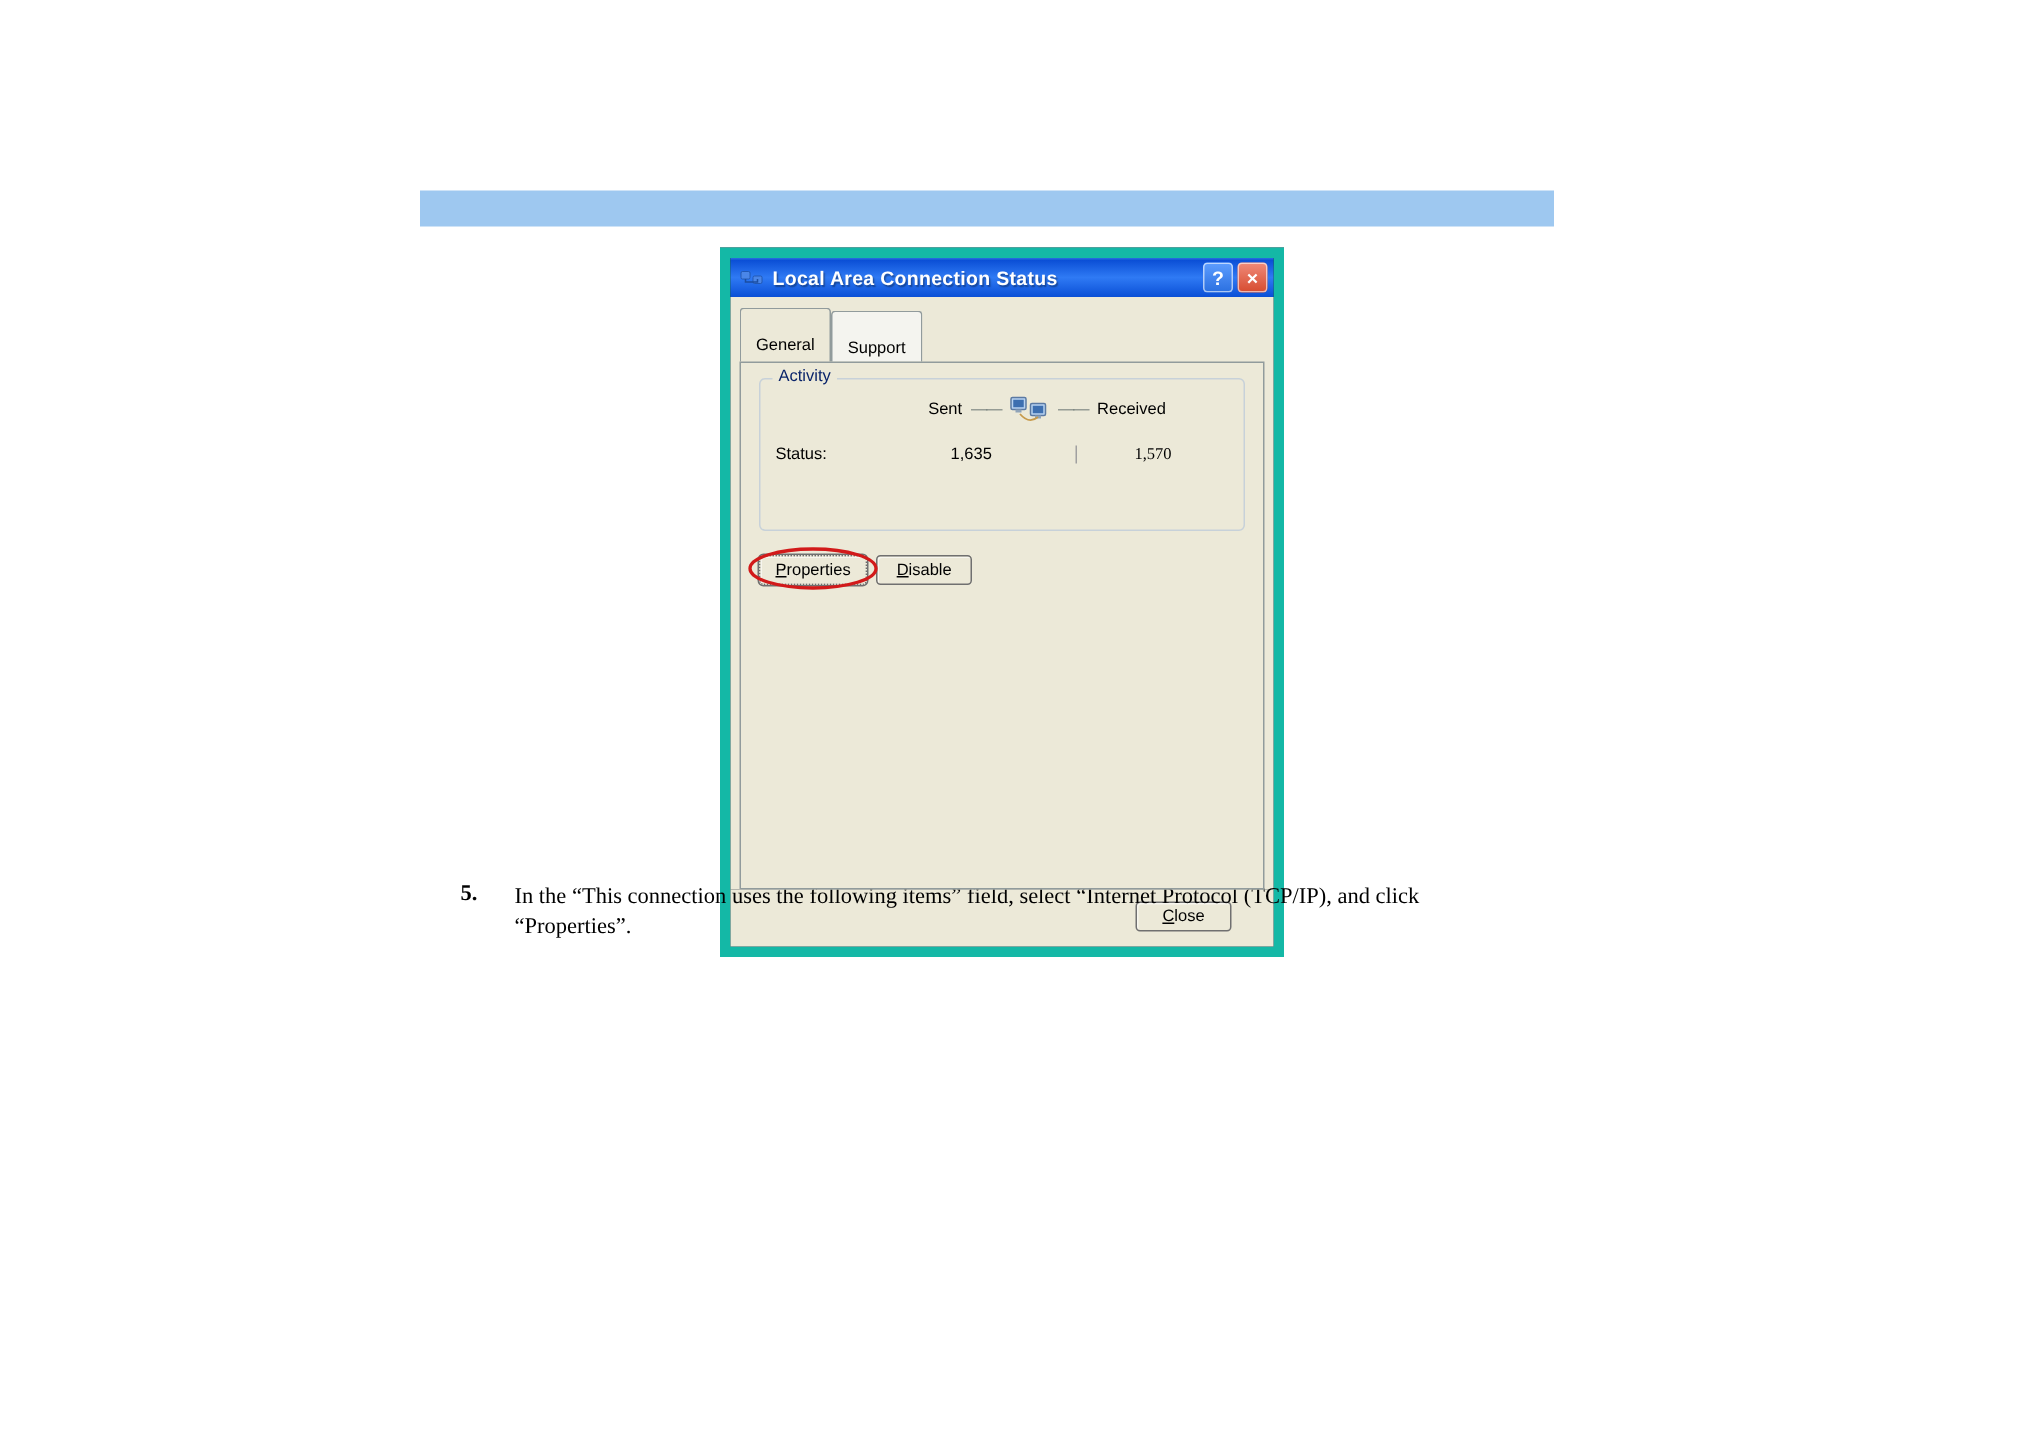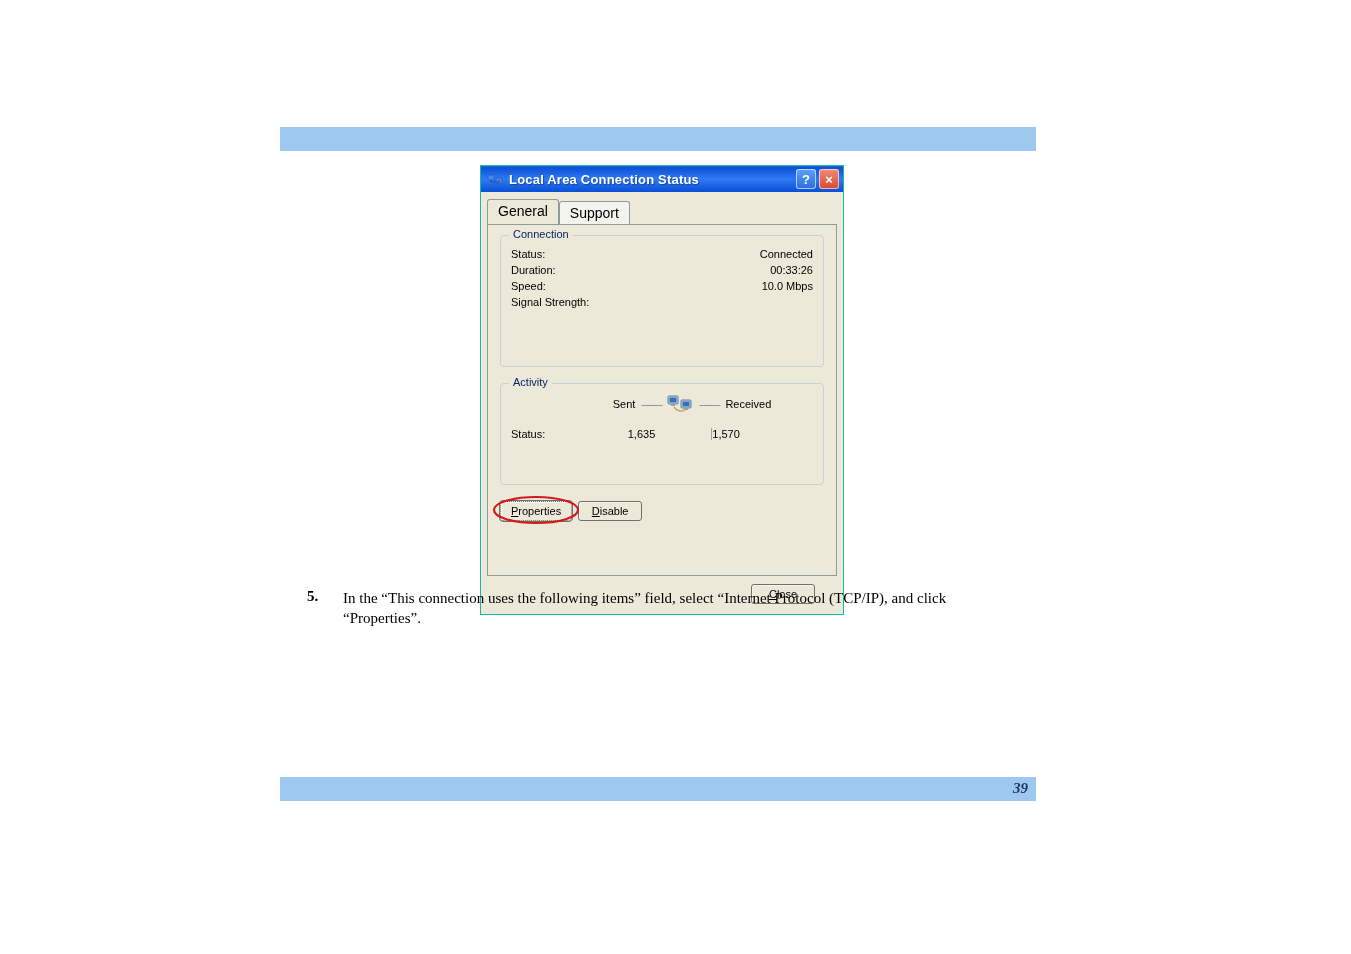--- a/index.html
+++ b/index.html
@@ -42,21 +42,21 @@
     color: #1b3869;
   }
 
   
   .dialog {
     position: absolute;
     top: 165px;
     left: 480px;
     width: 362px;
     background: #0f172a;
-    border: 1px solid #14b8a6;
+    border: 7px solid #14b8a6;
     box-shadow: 0 0 0 0;
   }
   .titlebar {
     height: 26px;
     background: linear-gradient(to bottom, #2a6fe0 0%, #0b4fd6 6%, #2f7af4 50%, #0a4fd6 100%);
     display: flex;
     align-items: center;
     padding: 0 4px 0 6px;
     color: #fff;
     font-weight: bold;
@@ -95,22 +95,22 @@
     display:flex;
     position:relative;
     top:1px;
     z-index:2;
   }
   .tab {
     background:#ece9d8;
     border:1px solid #919b9c;
     border-bottom:none;
     border-radius:3px 3px 0 0;
-    padding:3px 10px 4px 10px;
-    font-size:14px;
+    padding:18px 10px 4px 10px;
+    font-size:11px;
     margin-right:0px;
     color:#000;
     cursor:default;
   }
   .tab.active {
     position:relative;
     padding-bottom:5px;
     background:#ece9d8;
     z-index:3;
   }
@@ -176,21 +176,21 @@
   .monitor-icon { width:26px; height:24px; }
 
   .packets-row {
     display:grid;
     grid-template-columns: 1fr 1fr 1fr;
     font-size:11px;
     margin-top:12px;
   }
   .packets-row .c1 { text-align:left; }
   .packets-row .c2 { text-align:center; border-right:1px solid #a0a0a0; padding-right:40px;}
-  .packets-row .c3 { text-align:left; }
+  .packets-row .c3 { text-align:center;font-family:Liberation Serif, serif; }
 
   
   .btn-row { display:flex; gap:6px; margin-top:16px; }
   .xp-btn {
     background: #ece9d8;
     border:1px solid #707070;
     border-radius:3px;
     font-size:11px;
     padding:3px 10px 3px 10px;
     box-shadow: inset 1px 1px 0 rgba(255,255,255,0.6);
@@ -265,38 +265,20 @@
     </div>
 
     <div class="tab-area">
       <div class="tabs">
         <div class="tab active"><span>General</span></div>
         <div class="tab inactive"><span>Support</span></div>
       </div>
 
       <div class="tab-panel">
 
-        <div class="groupbox gb-conn">
-          <div class="legend">Connection</div>
-          <div class="row">
-            <span>Status:</span>
-            <span>Connected</span>
-          </div>
-          <div class="row">
-            <span>Duration:</span>
-            <span>00:33:26</span>
-          </div>
-          <div class="row">
-            <span>Speed:</span>
-            <span>10.0 Mbps</span>
-          </div>
-          <div class="row single">
-            <span>Signal Strength:</span>
-          </div>
-        </div>
 
         <div class="groupbox gb-act">
           <div class="legend">Activity</div>
 
           <div class="activity-header">
             <span style="width:60px;"></span>
             <div class="act-center">
               <span>Sent</span>
               <span class="act-line">——</span>
               <span class="monitor-icon">
@@ -339,17 +321,14 @@
     <div class="dialog-footer">
       <button class="xp-btn"><span class="ul">C</span><span>lose</span></button>
     </div>
   </div>
 
   <div class="instruction">
     <div class="num">5.</div>
     <div class="body">In the “This connection uses the following items” field, select “Internet Protocol (TCP/IP), and click “Properties”.</div>
   </div>
 
-  <div class="bottom-bar">
-    <span class="page-number">39</span>
-  </div>
 
 </div>
 
 </body></html>

